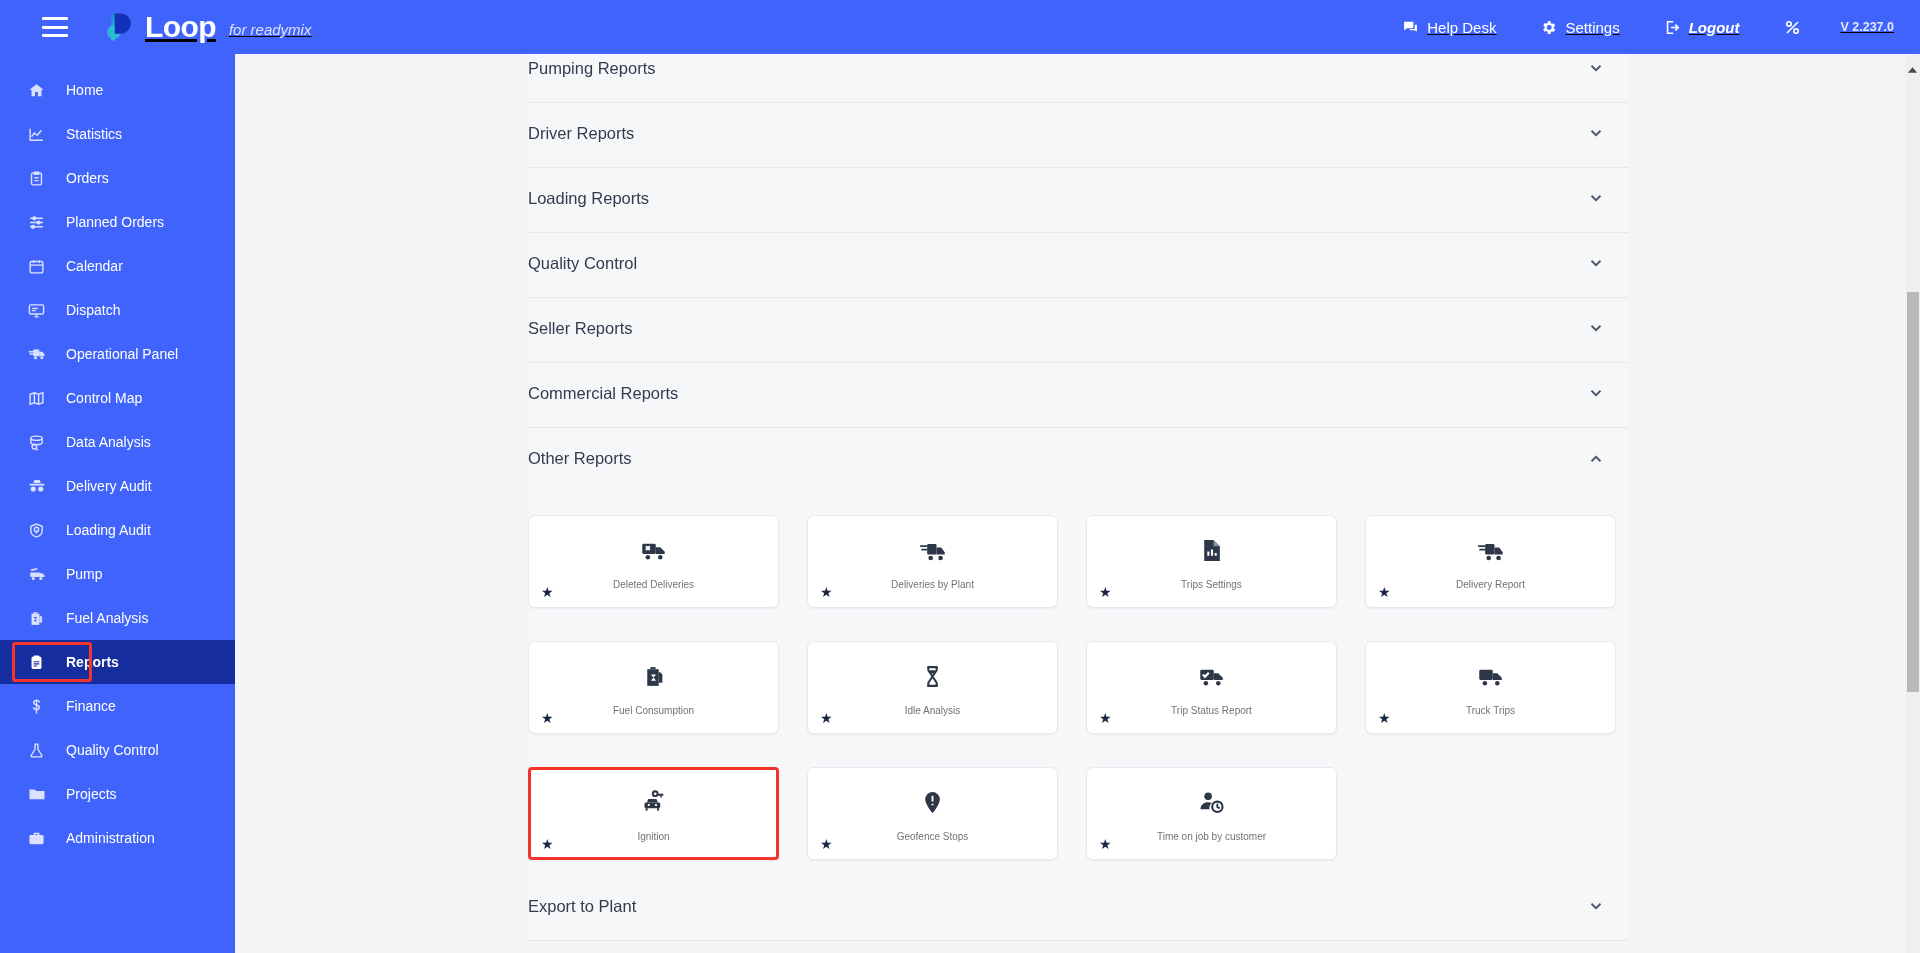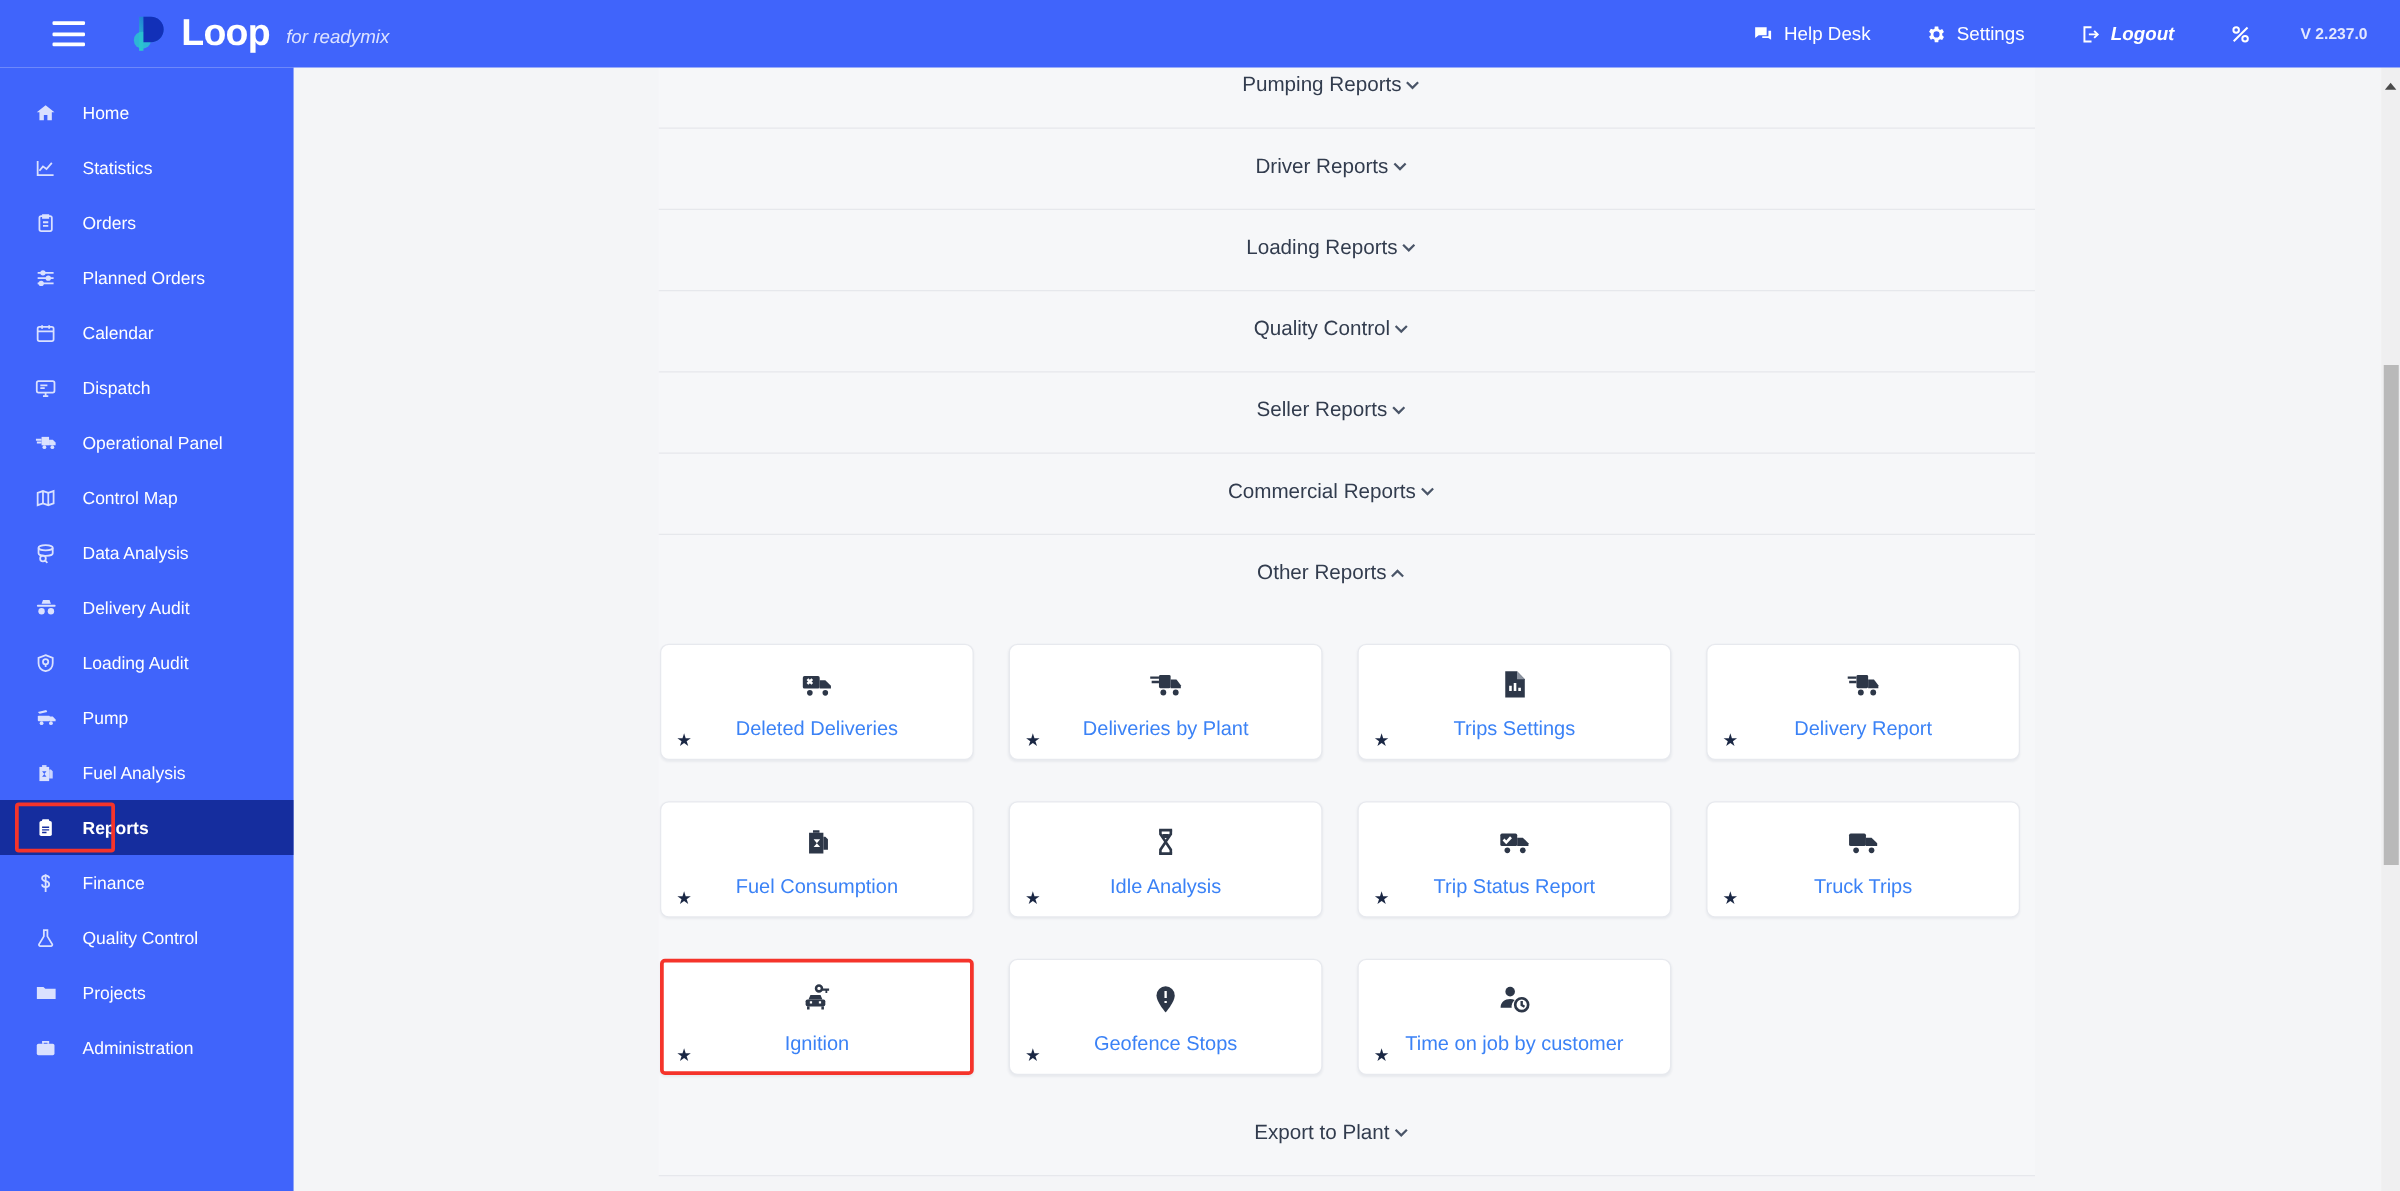--- a/index.html
+++ b/index.html
@@ -5,21 +5,21 @@
   * { box-sizing: border-box; margin: 0; padding: 0; }
   html, body {
     width: 1920px; height: 953px;
     font-family: "Liberation Sans", sans-serif;
     background: #f4f5f7; overflow: hidden;
   }
 
   
   .topbar {
     position: absolute; top: 0; left: 0; width: 1920px; height: 54px;
-    background: #4064fb; display: flex; align-items: center; z-index: 40;
+    background: #4064fb; display: flex; align-items: center; z-index: 40; text-decoration: underline;
   }
   .hamburger {
     width: 26px; height: 20px; margin-left: 42px; margin-right: 34px;
     display: flex; flex-direction: column; justify-content: space-between;
     cursor: pointer;
   }
   .hamburger span { display: block; height: 3px; background: #fff; border-radius: 1px; }
   .brand { display: flex; align-items: center; gap: 9px; }
   .brand-logo { width: 34px; height: 34px; }
   .brand-name {
@@ -68,41 +68,41 @@
   .main {
     position: absolute; top: 54px; left: 235px; width: 1685px; height: 899px;
     background: #f4f5f7; overflow: hidden;
   }
   .panel {
     position: absolute; top: -16px; left: 292px; width: 1101px;
     background: #f6f7f9;
   }
   .acc-head {
     position: relative; height: 65px; display: flex; align-items: center;
-    justify-content: center; padding: 0 23px 4px 1px;
+    justify-content: space-between; padding: 0 23px 4px 1px;
     border-bottom: 1px solid #e6e8ec; cursor: pointer;
   }
   .acc-head.last { border-bottom: 1px solid #e6e8ec; }
   .acc-head.open { border-bottom: none; }
   .acc-title { font-size: 16.5px; color: #323c4e; }
   .chev { width: 18px; height: 18px; color: #4a5568; }
 
   .tile-grid {
     display: grid; grid-template-columns: repeat(4, 251px);
     gap: 33px 28px; padding: 22px 0 16px 1px;
   }
   .tile {
     position: relative; height: 93px; background: #fff; border: 1px solid #e7e9ee;
     border-radius: 7px; box-shadow: 0 1px 2px rgba(20,30,60,.06);
     display: flex; flex-direction: column; align-items: center;
     justify-content: center; cursor: pointer;
   }
   .tile.highlight { border: 3px solid #f5342b; border-radius: 4px; }
   .tile-icon { height: 34px; display: flex; align-items: center; color: #2d3748; }
-  .tile-label { font-size: 16px; color: #3b82f6; margin-top: 11px; }
+  .tile-label { font-size: 10px; color: #737373; margin-top: 11px; }
   .tile-star {
     position: absolute; left: 12px; bottom: 8px; color: #1a2744;
     font-size: 14px; line-height: 1; cursor: pointer;
   }
   .tile.highlight .tile-star { left: 10px; bottom: 6px; }
 
   
   .sb-track {
     position: absolute; top: 54px; right: 0; width: 15px; height: 899px;
     background: #efeff0;

